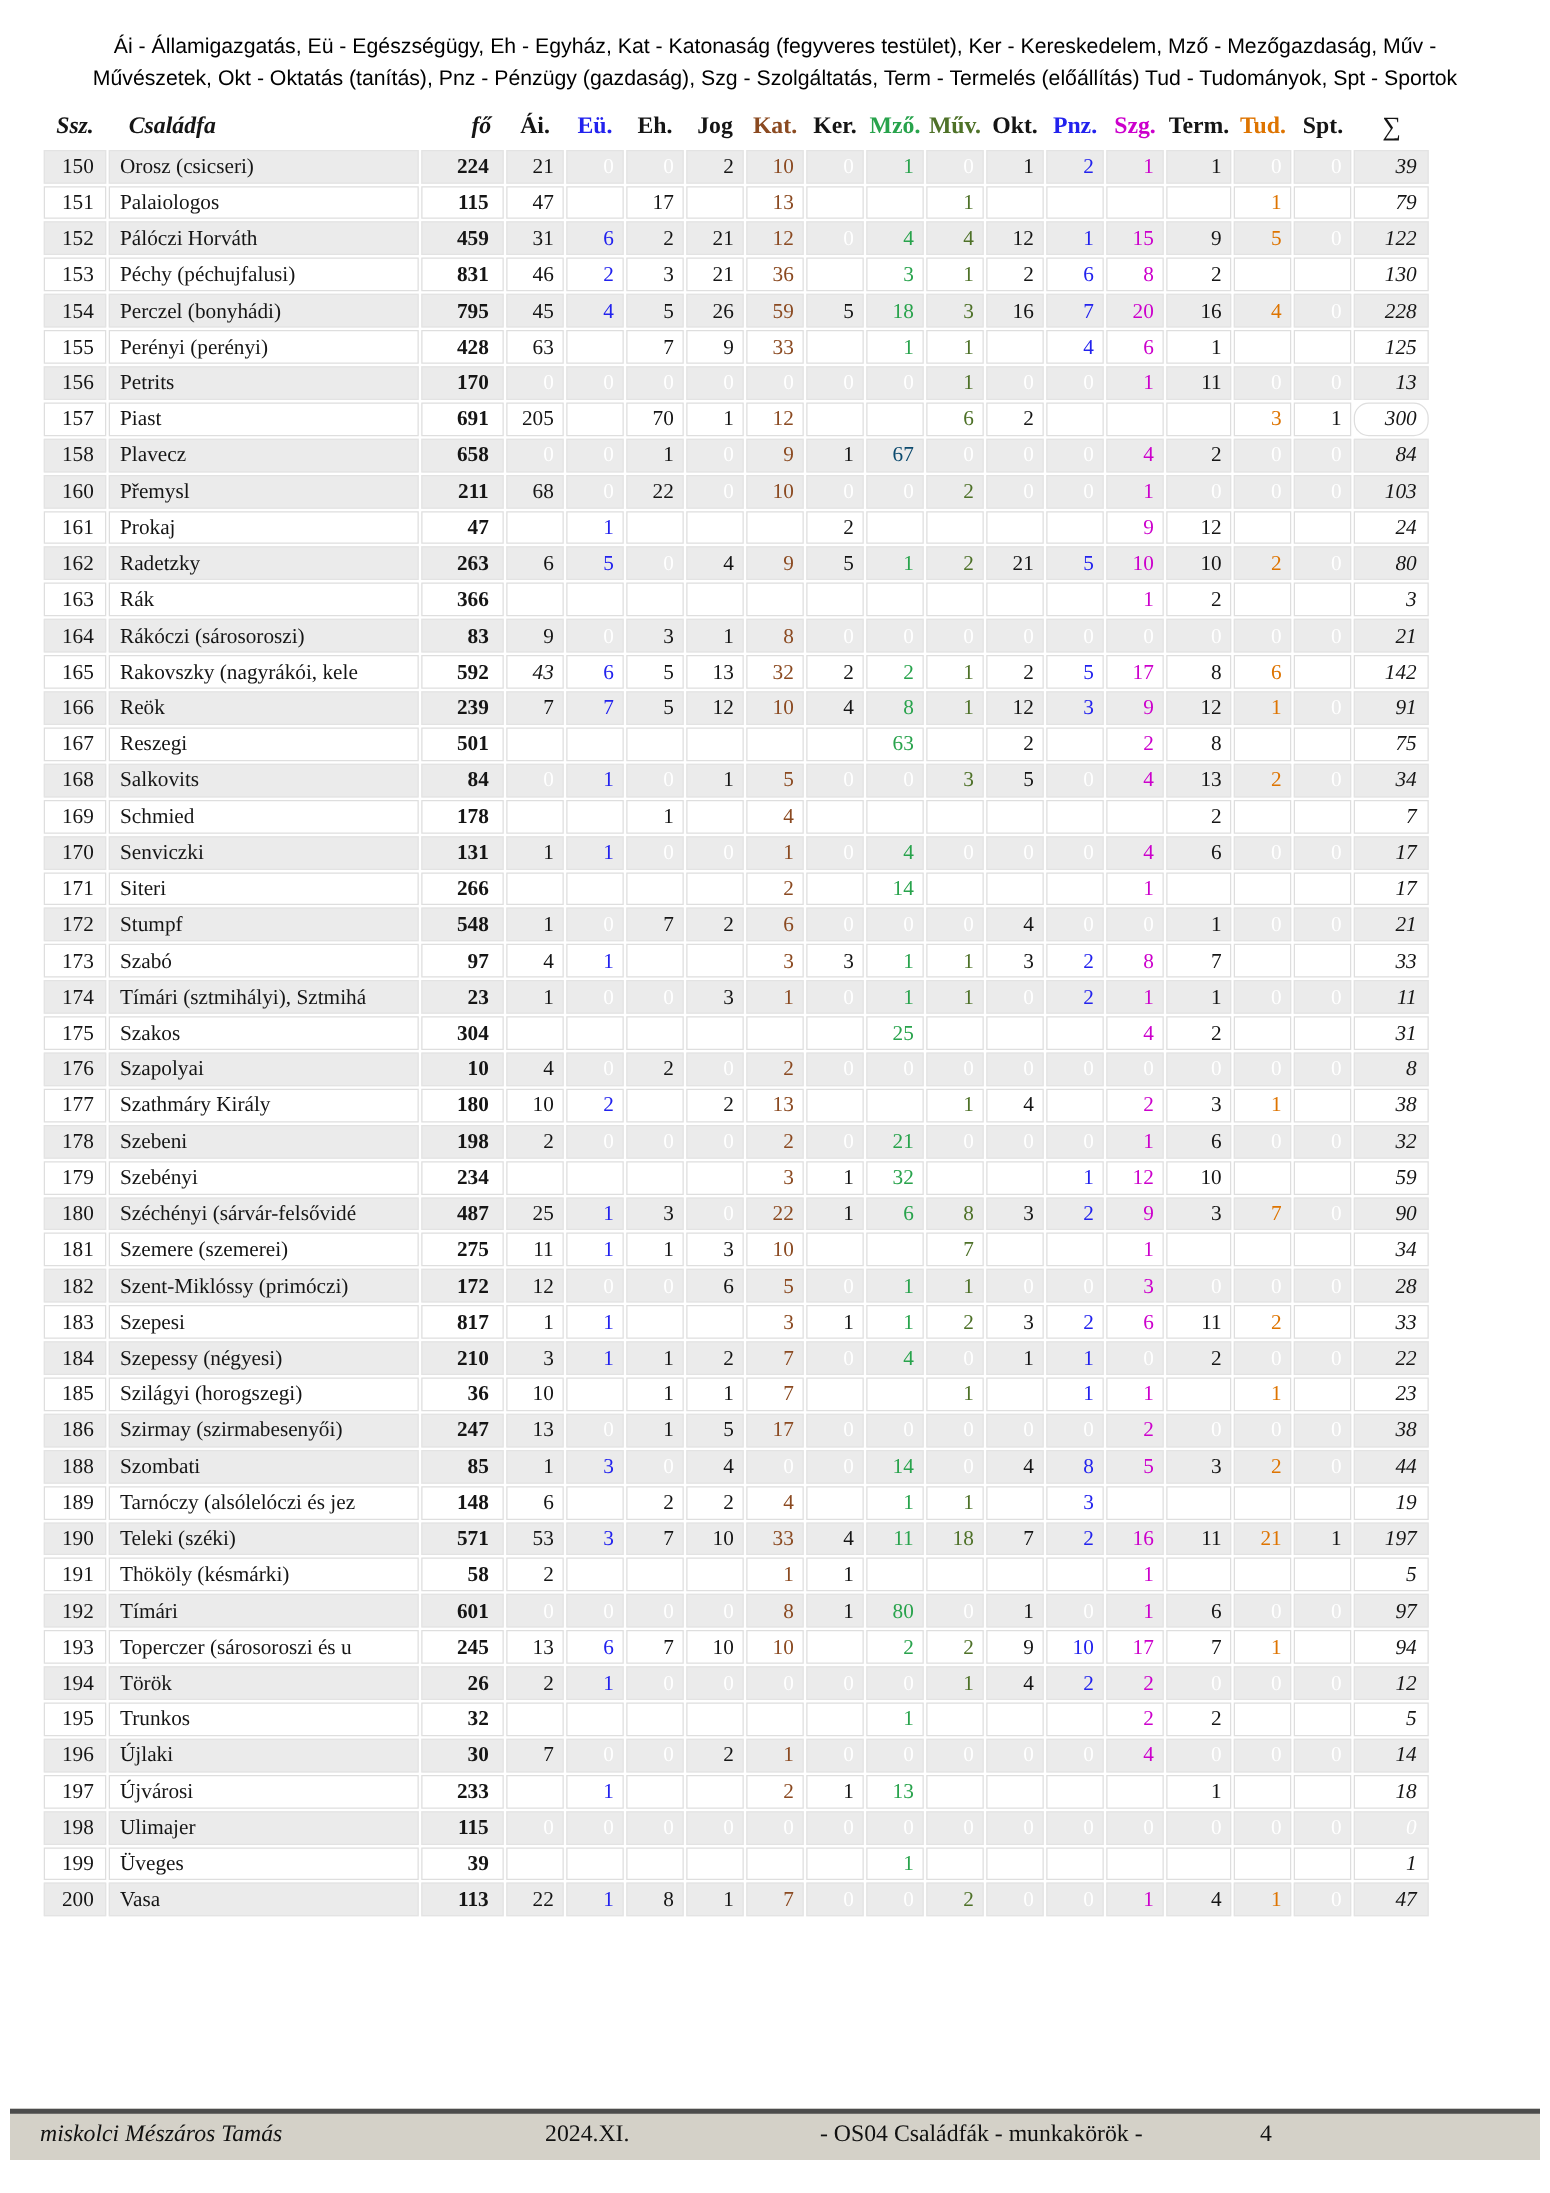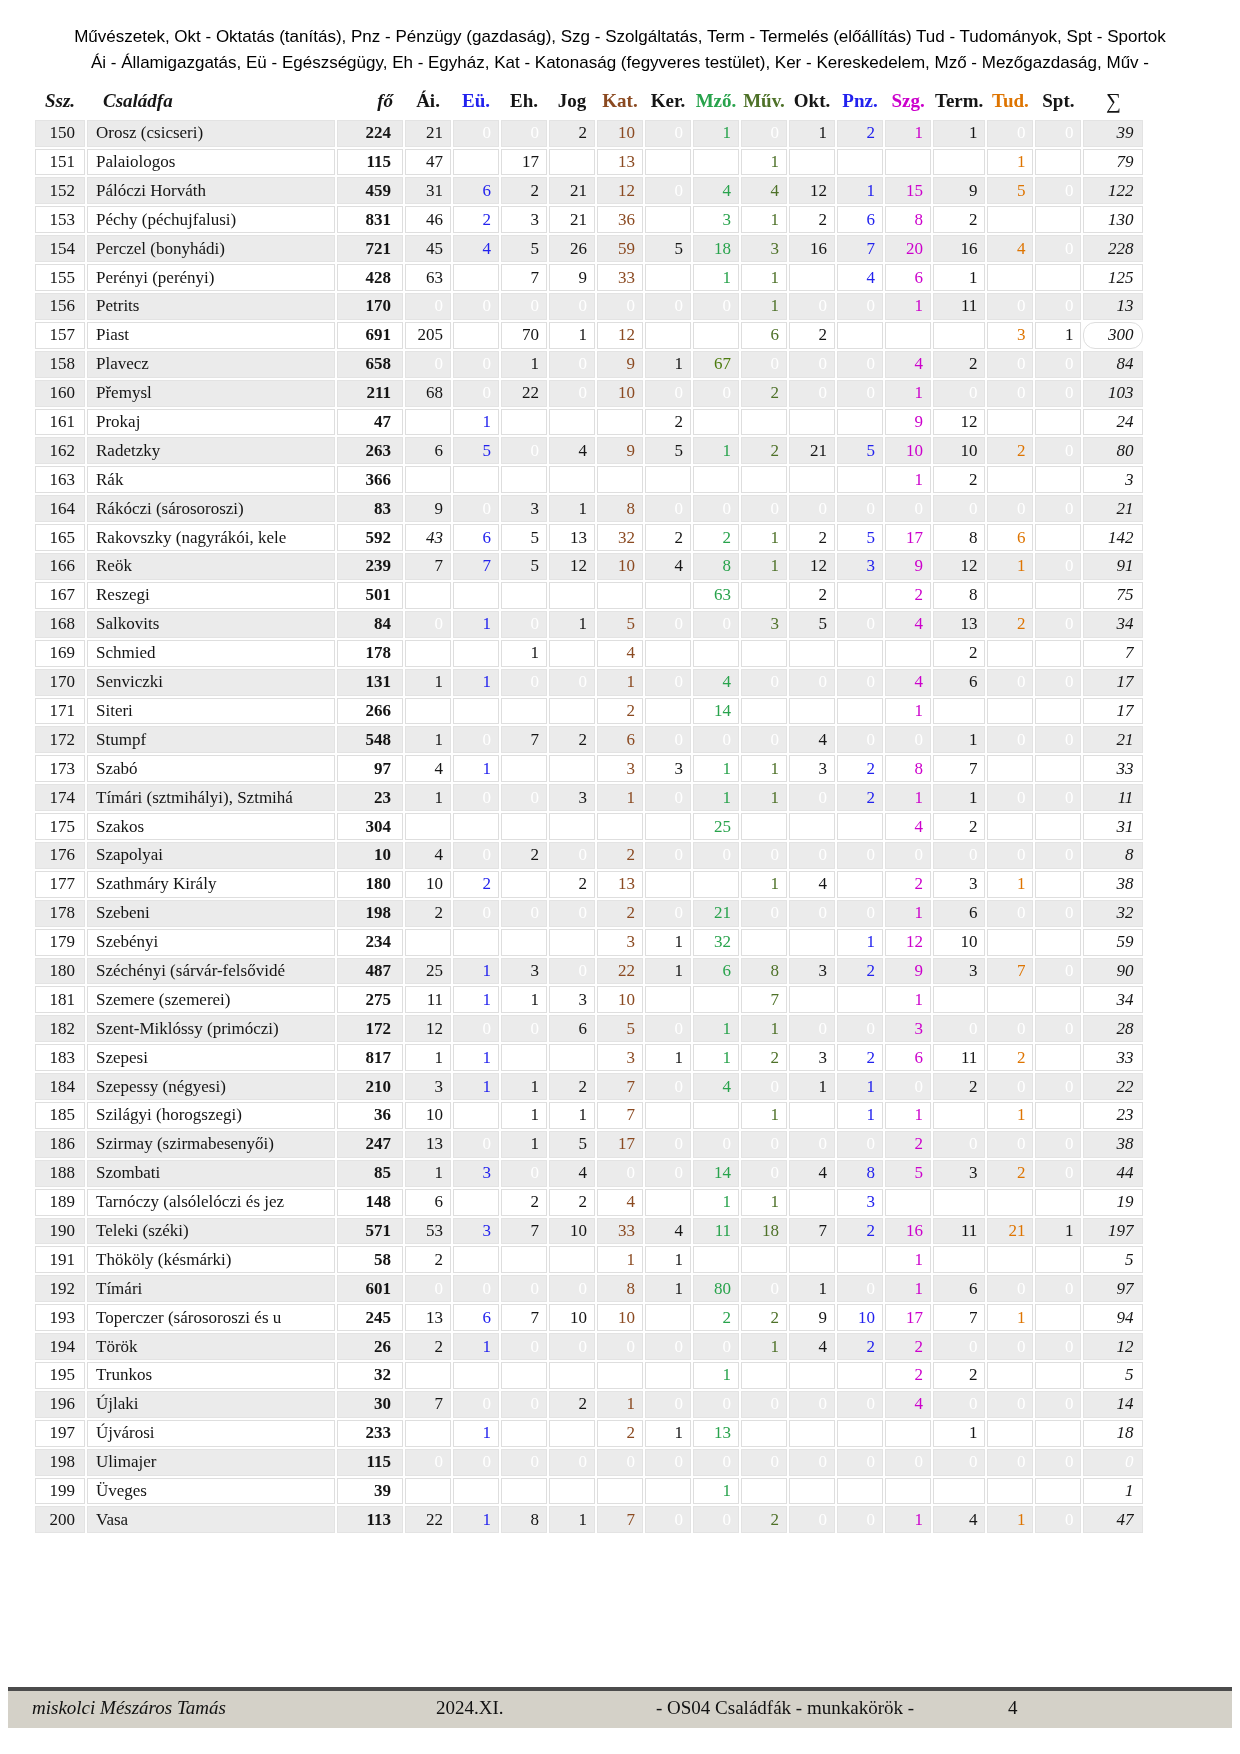--- a/index.html
+++ b/index.html
@@ -33,22 +33,22 @@
   .footer span{position:absolute;top:6px;font-size:19px;color:#111;white-space:nowrap;}
   .f-author{left:24px;font-style:italic;}
   .f-date{left:428px;}
   .f-doc{left:648px;}
   .f-page{left:1000px;}
 </style>
 </head>
 <body>
 
 <div class="legend">
+  <div>Ái - Államigazgatás, Eü - Egészségügy, Eh - Egyház, Kat - Katonaság (fegyveres testület), Ker - Kereskedelem, Mző - Mezőgazdaság, Műv -</div>
   <div>Művészetek, Okt - Oktatás (tanítás), Pnz - Pénzügy (gazdaság), Szg - Szolgáltatás, Term - Termelés (előállítás) Tud - Tudományok, Spt - Sportok</div>
-  <div>Ái - Államigazgatás, Eü - Egészségügy, Eh - Egyház, Kat - Katonaság (fegyveres testület), Ker - Kereskedelem, Mző - Mezőgazdaság, Műv -</div>
 </div>
 
 <table class="fam">
   <colgroup>
       <col class="col-ssz">
       <col class="col-name">
       <col class="col-fo">
       <col class="col-val">
       <col class="col-val">
       <col class="col-val">
@@ -164,21 +164,21 @@
         <td class="c-val" style="color: rgb(34, 34, 238);">6</td>
         <td class="c-val" style="color: rgb(204, 0, 204);">8</td>
         <td class="c-val" style="color: rgb(21, 21, 21);">2</td>
         <td class="c-val" style="color: rgb(222, 116, 0);"></td>
         <td class="c-val" style="color: rgb(21, 21, 21);"></td>
         <td class="c-sum" style="color: rgb(21, 21, 21);">130</td>
       </tr>
       <tr class="r-gray">
         <td class="c-ssz">154</td>
         <td class="c-name">Perczel (bonyhádi)</td>
-        <td class="c-fo">721</td>
+        <td class="c-fo">795</td>
         <td class="c-val" style="color: rgb(21, 21, 21);">45</td>
         <td class="c-val" style="color: rgb(34, 34, 238);">4</td>
         <td class="c-val" style="color: rgb(21, 21, 21);">5</td>
         <td class="c-val" style="color: rgb(21, 21, 21);">26</td>
         <td class="c-val" style="color: rgb(139, 74, 33);">59</td>
         <td class="c-val" style="color: rgb(21, 21, 21);">5</td>
         <td class="c-val" style="color: rgb(40, 163, 76);">18</td>
         <td class="c-val" style="color: rgb(78, 113, 40);">3</td>
         <td class="c-val" style="color: rgb(21, 21, 21);">16</td>
         <td class="c-val" style="color: rgb(34, 34, 238);">7</td>
@@ -251,21 +251,21 @@
       <tr class="r-gray">
         <td class="c-ssz">158</td>
         <td class="c-name">Plavecz</td>
         <td class="c-fo">658</td>
         <td class="c-val zero" style="color: rgb(255, 255, 255);">0</td>
         <td class="c-val zero" style="color: rgb(255, 255, 255);">0</td>
         <td class="c-val" style="color: rgb(21, 21, 21);">1</td>
         <td class="c-val zero" style="color: rgb(255, 255, 255);">0</td>
         <td class="c-val" style="color: rgb(139, 74, 33);">9</td>
         <td class="c-val" style="color: rgb(21, 21, 21);">1</td>
-        <td class="c-val" style="color: #4d7c0f;">67</td>
+        <td class="c-val" style="color: #0c4a6e;">67</td>
         <td class="c-val zero" style="color: rgb(255, 255, 255);">0</td>
         <td class="c-val zero" style="color: rgb(255, 255, 255);">0</td>
         <td class="c-val zero" style="color: rgb(255, 255, 255);">0</td>
         <td class="c-val" style="color: rgb(204, 0, 204);">4</td>
         <td class="c-val" style="color: rgb(21, 21, 21);">2</td>
         <td class="c-val zero" style="color: rgb(255, 255, 255);">0</td>
         <td class="c-val zero" style="color: rgb(255, 255, 255);">0</td>
         <td class="c-sum" style="color: rgb(21, 21, 21);">84</td>
       </tr>
       <tr class="r-gray">

